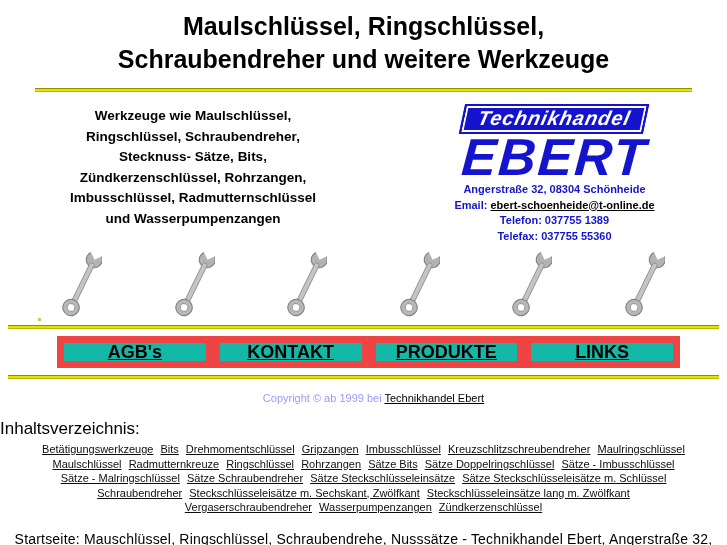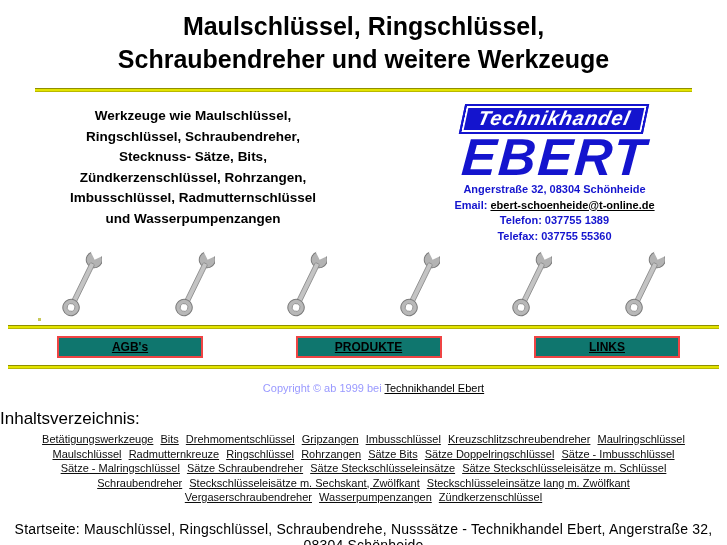--- a/index.html
+++ b/index.html
@@ -42,22 +42,22 @@
   .email-link{color:#000;text-decoration:underline;cursor:pointer;}
   
   .wrenches{
     display:flex;justify-content:space-between;align-items:flex-start;
     padding:0 62px;margin-top:2px;height:79px;
   }
   .wrench{display:inline-block;width:40px;height:78px;}
   
   .nav{display:flex;justify-content:space-between;margin:7px 47px 7px 57px;}
   .navbtn{
-    display:block;width:142px;height:18px;background:#0f766e;
-    border:2px solid #ef4444;text-align:center;font-size:12px;
+    display:block;width:142px;height:18px;background:#14b8a6;
+    border:7px solid #ef4444;text-align:center;font-size:18px;
     font-weight:bold;text-decoration:underline;color:#000;
     line-height:18px;cursor:pointer;
   }
   .dot{position:absolute;left:38px;top:318px;width:3px;height:3px;background:#c9c95a;}
   
   .copyright{margin-top:13px;text-align:center;font-size:11px;color:#9999ff;padding-left:20px;}
   .copy-link{color:#000;text-decoration:underline;cursor:pointer;}
   
   .toc-head{margin-top:15px;text-align:left;font-size:17px;color:#000;}
   .toc{
@@ -176,20 +176,21 @@
         </svg>
       </span>
     </div>
 
   <div class="hr hr-full"></div>
 
   <span class="dot"></span>
 
   <div class="nav">
     <a class="navbtn">AGB's</a>
+    <a class="navbtn">KONTAKT</a>
     <a class="navbtn">PRODUKTE</a>
     <a class="navbtn">LINKS</a>
   </div>
 
   <div class="hr hr-full"></div>
 
   <div class="copyright">
     <span>Copyright © ab 1999 bei</span>
     <a class="copy-link">Technikhandel Ebert</a>
   </div>

